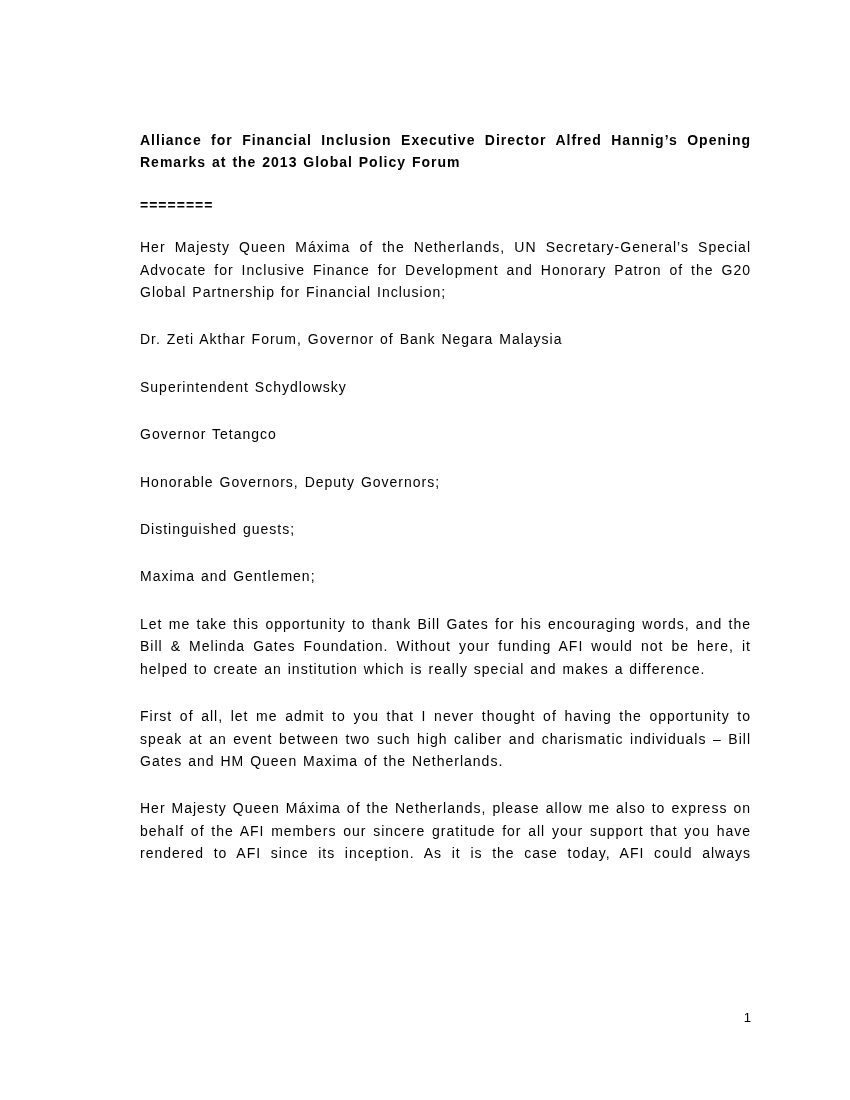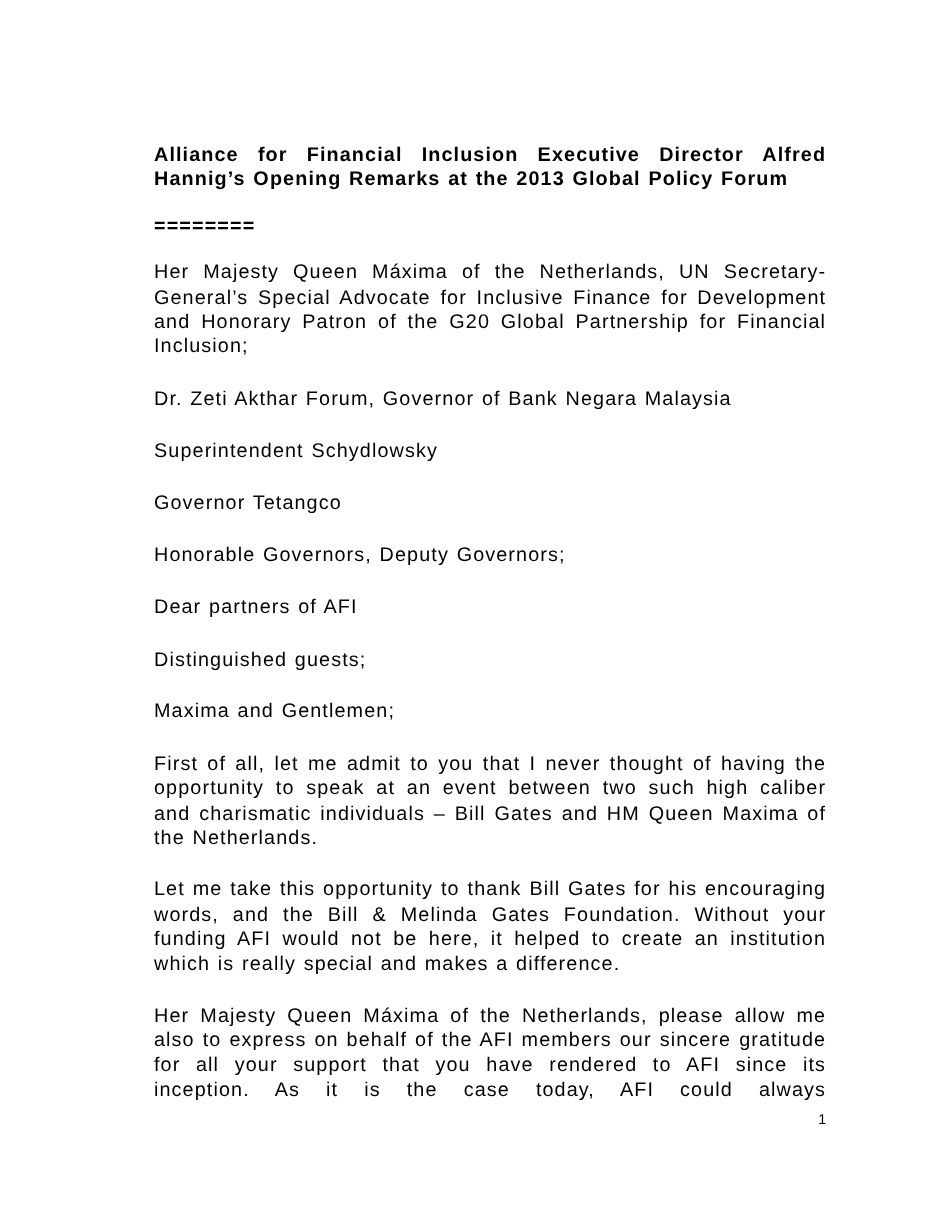--- a/index.html
+++ b/index.html
@@ -17,21 +17,21 @@
     overflow: hidden;
   }
   .content {
     position: absolute;
     left: 140px;
     top: 129px;
     width: 611px;
   }
   .content p {
     margin: 0 0 25px 0;
-    font-size: 18px;
+    font-size: 14px;
     line-height: 22.4px;
     letter-spacing: 1px;
     text-align: justify;
     word-spacing: 1px;
   }
   p.title {
     font-weight: 700;
     margin-bottom: 20px;
   }
   p.separator {
@@ -56,21 +56,20 @@
 
 <div class="page">
   <div class="content">
     <p class="title">Alliance for Financial Inclusion Executive Director Alfred Hannig’s Opening Remarks at the 2013 Global Policy Forum</p>
     <p class="separator">========</p>
     <p>Her Majesty Queen Máxima of the Netherlands, UN Secretary-General’s Special Advocate for Inclusive Finance for Development and Honorary Patron of the G20 Global Partnership for Financial Inclusion;</p>
     <p>Dr. Zeti Akthar Forum, Governor of Bank Negara Malaysia</p>
     <p>Superintendent Schydlowsky</p>
     <p>Governor Tetangco</p>
     <p>Honorable Governors, Deputy Governors;</p>
-    <p>Dear partners of AFI</p>
     <p>Distinguished guests;</p>
     <p>Maxima and Gentlemen;</p>
+    <p>Let me take this opportunity to thank Bill Gates for his encouraging words, and the Bill &amp; Melinda Gates Foundation. Without your funding AFI would not be here, it helped to create an institution which is really special and makes a difference.</p>
     <p>First of all, let me admit to you that I never thought of having the opportunity to speak at an event between two such high caliber and charismatic individuals – Bill Gates and HM Queen Maxima of the Netherlands.</p>
-    <p>Let me take this opportunity to thank Bill Gates for his encouraging words, and the Bill &amp; Melinda Gates Foundation. Without your funding AFI would not be here, it helped to create an institution which is really special and makes a difference.</p>
     <p class="continued">Her Majesty Queen Máxima of the Netherlands, please allow me also to express on behalf of the AFI members our sincere gratitude for all your support that you have rendered to AFI since its inception. As it is the case today, AFI could always</p>
   </div>
   <div class="footer">1</div>
 </div>
 
 </body></html>

